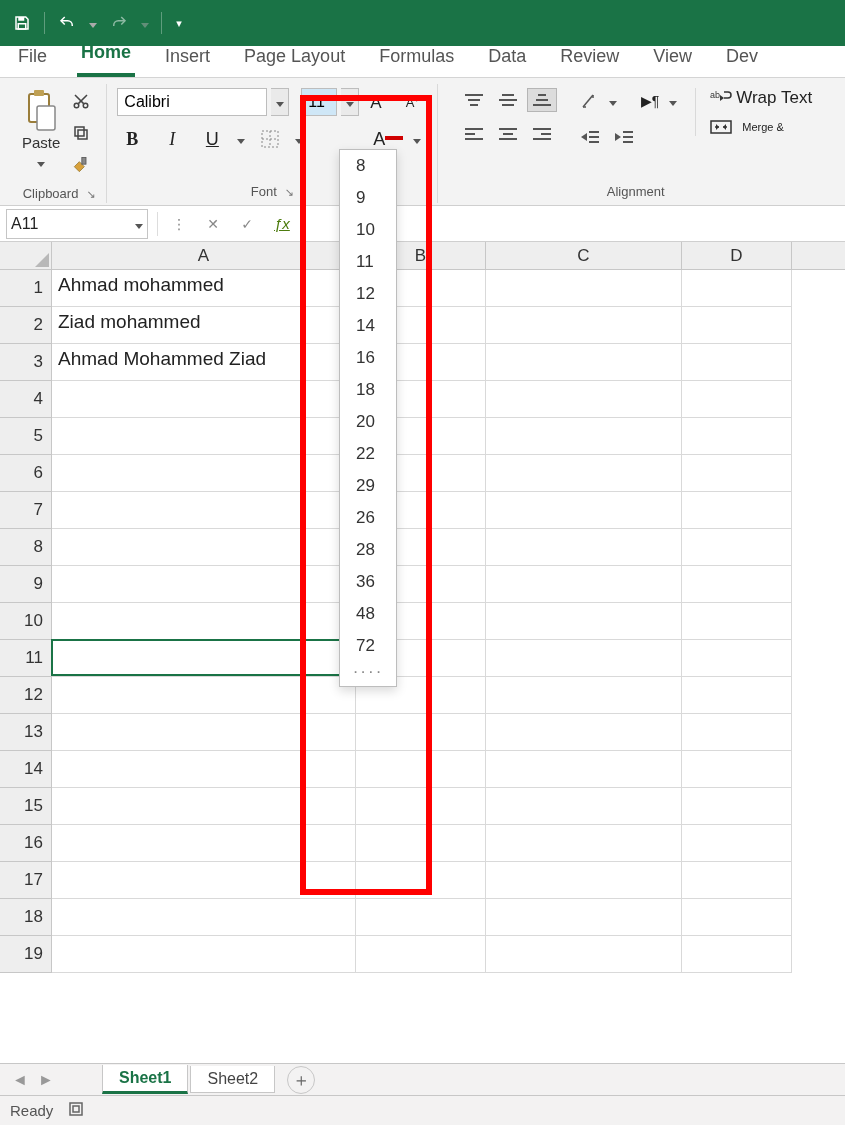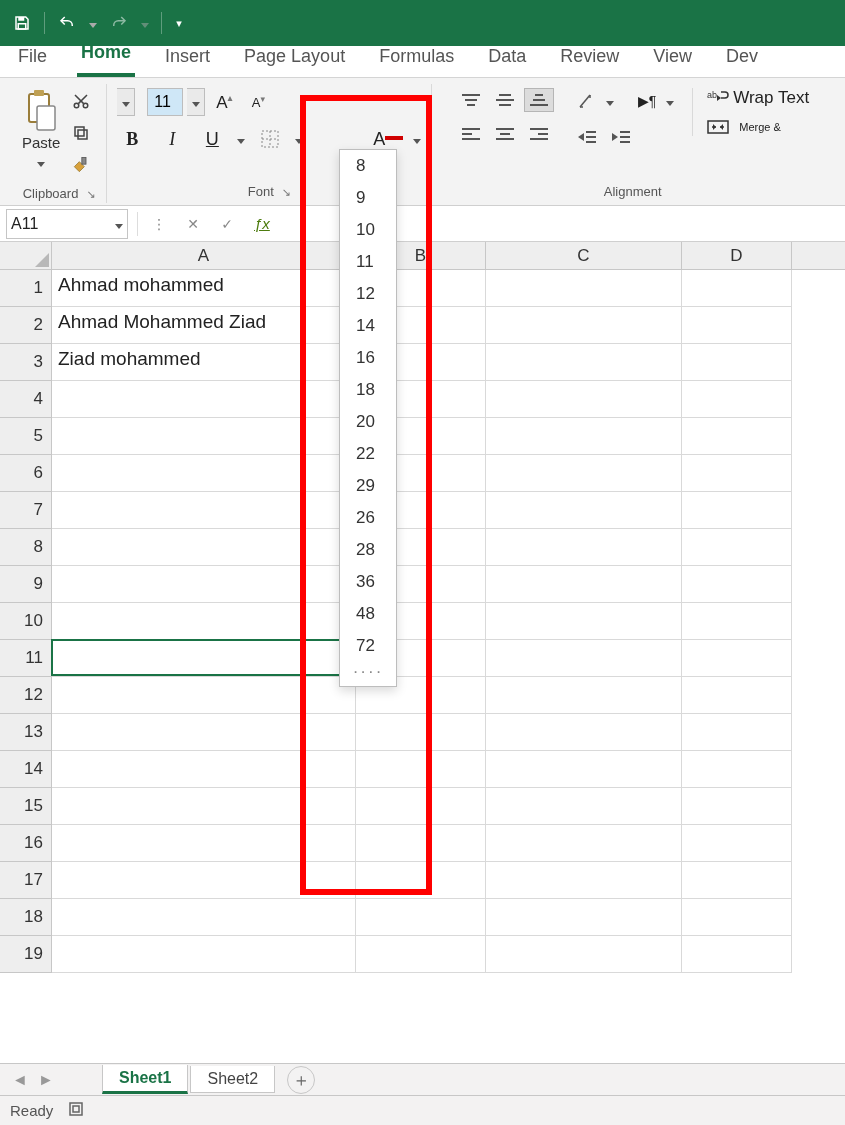--- a/index.html
+++ b/index.html
@@ -33,21 +33,21 @@
   .size-input { width:36px; text-align:left; }
   .dd-btn { width:18px; height:28px; border:1px solid #bdbdbd; border-left:none; background:#eaeaea; display:flex; align-items:center; justify-content:center; }
   .dd-caret::after { content:""; display:inline-block; border-left:4px solid transparent; border-right:4px solid transparent; border-top:5px solid #555; }
   .icon-svg { display:block; }
   .big-paste { display:flex; flex-direction:column; align-items:center; gap:2px; font-size:15px; color:#333; }
   .align-box { width:30px; height:24px; display:flex; align-items:center; justify-content:center; }
   .align-box.active { background:#dcdcdc; border:1px solid #b5b5b5; }
 
   
   .fbar { display:flex; align-items:center; height:36px; border-bottom:1px solid #cfcfcf; background:#fff; }
-  .namebox { width:122px; height:30px; margin:0 0 0 6px; border:1px solid #c5c5c5; background:#fff; display:flex; align-items:center; padding:0 4px; font-size:16px; justify-content:space-between;}
+  .namebox { width:142px; height:30px; margin:0 0 0 6px; border:1px solid #c5c5c5; background:#fff; display:flex; align-items:center; padding:0 4px; font-size:16px; justify-content:space-between;}
   .fbar .fx { padding:0 10px; font-style:italic; color:#4d7c0f; font-size:15px;text-decoration:underline;}
   .fbar .f-btn{width:34px;height:30px;display:flex;align-items:center;justify-content:center;color:#888;}
 
   
   .grid-hdr { display:flex; background:#eee; border-bottom:1px solid #c7c7c7; height:28px; font-size:17px; color:#333; }
   .corner { width:52px; border-right:1px solid #c7c7c7; background:#eee; display:flex; align-items:flex-end; justify-content:flex-end;}
   .corner svg{margin:0 2px 2px 0;}
   .colh { border-right:1px solid #c7c7c7; display:flex; align-items:center; justify-content:center; }
   .grid-body { display:flex; }
   .rowh-col { width:52px; background:#eee; border-right:1px solid #c7c7c7; }
@@ -163,20 +163,21 @@
     </div>
     <div class="group-label">
         <span>Clipboard</span>
         <span class="group-launcher">↘</span>
       </div>
   </div>
 
   <div class="group">
     <div class="group-body col" style="align-items:flex-start;gap:10px;">
       <div class="row">
+        <input class="font-input" value="Calibri" style="">
         <div class="dd-btn">
             <span class="dd-caret"></span>
           </div>
         <div style="width:4px"></div>
         <input class="size-input size-sel" value="11" style="">
         <div class="dd-btn">
             <span class="dd-caret"></span>
           </div>
         <div class="rbtn" title="Grow">
             <span style="font-size:17px;">A<sup style="font-size:10px;color:#777">▴</sup></span>
@@ -379,27 +380,27 @@
     <div class="selection" id="selection" style="left: -1px; top: 369px; width: 304px; height: 37px;">
       <div class="sel-handle"></div>
     </div>
   <div class="cellrow">
         <div class="cell colA">Ahmad mohammed</div>
         <div class="cell colB"></div>
         <div class="cell colC"></div>
         <div class="cell colD"></div>
       </div>
       <div class="cellrow">
+        <div class="cell colA">Ziad mohammed</div>
+        <div class="cell colB"></div>
+        <div class="cell colC"></div>
+        <div class="cell colD"></div>
+      </div>
+      <div class="cellrow">
         <div class="cell colA">Ahmad Mohammed Ziad</div>
-        <div class="cell colB"></div>
-        <div class="cell colC"></div>
-        <div class="cell colD"></div>
-      </div>
-      <div class="cellrow">
-        <div class="cell colA">Ziad mohammed</div>
         <div class="cell colB"></div>
         <div class="cell colC"></div>
         <div class="cell colD"></div>
       </div>
       <div class="cellrow">
         <div class="cell colA"></div>
         <div class="cell colB"></div>
         <div class="cell colC"></div>
         <div class="cell colD"></div>
       </div>

